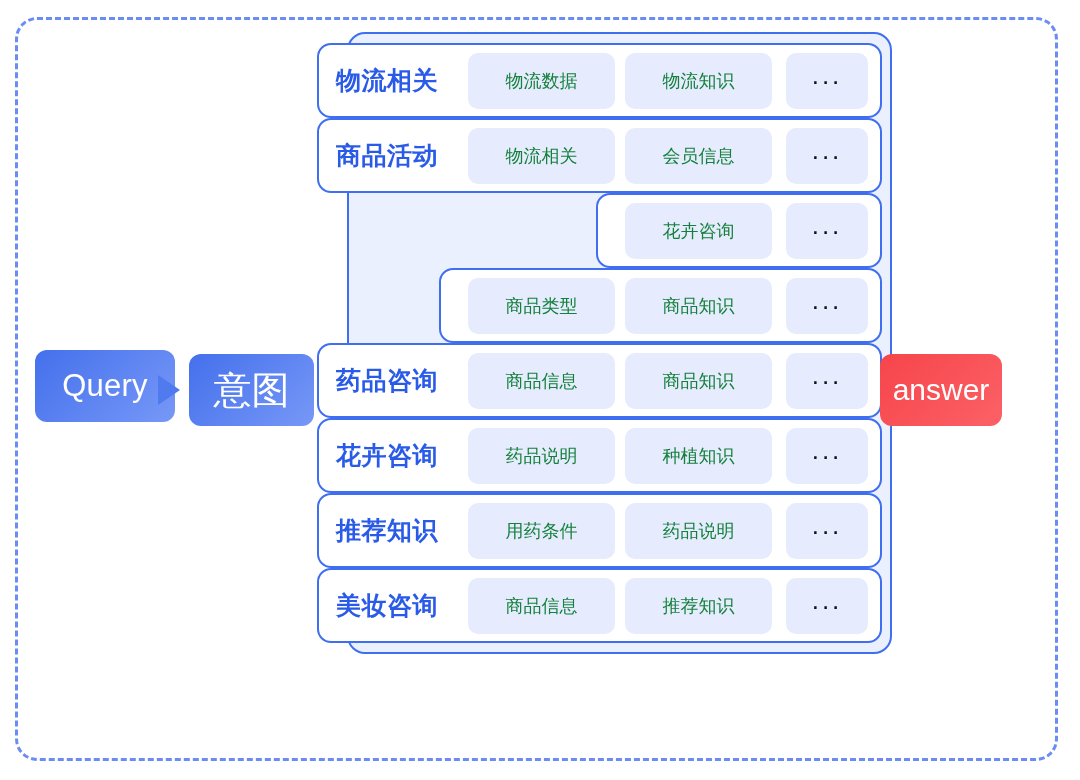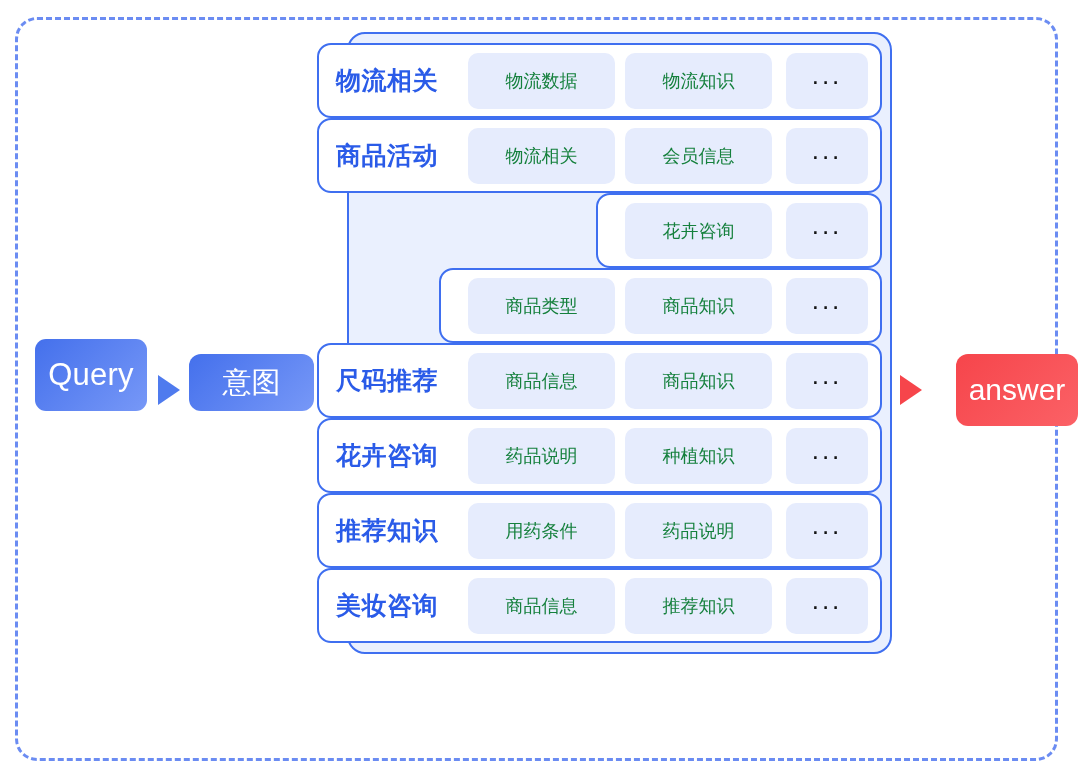--- a/index.html
+++ b/index.html
@@ -39,38 +39,37 @@
     box-sizing: border-box;
     display: flex;
     align-items: center;
     justify-content: center;
     border-radius: 12px;
     color: #ffffff;
     white-space: nowrap;
   }
   .node-query {
     left: 35px;
-    top: 339px;
-    width: 112px;
+    top: 350px;
+    width: 140px;
     height: 72px;
     background: linear-gradient(135deg, #4470ec 0%, #7798f7 100%);
     font-size: 31px;
     letter-spacing: 0.2px;
-    border-radius: 11px;
   }
   .node-intent {
     left: 189px;
     top: 354px;
     width: 125px;
-    height: 57px;
+    height: 72px;
     background: linear-gradient(135deg, #4470ec 0%, #7798f7 100%);
-    font-size: 29px;
+    font-size: 38px;
   }
   .node-answer {
-    left: 956px;
+    left: 880px;
     top: 354px;
     width: 122px;
     height: 72px;
     background: linear-gradient(135deg, #f6454b 0%, #fb6166 100%);
     font-size: 30px;
   }
 
   
   .arrow {
     position: absolute;
@@ -182,21 +181,21 @@
       <div class="intent-row">
         <div class="chip chip-wide">花卉咨询</div>
         <div class="chip chip-dots">...</div>
       </div>
       <div class="intent-row">
         <div class="chip chip-wide">商品类型</div>
         <div class="chip chip-wide">商品知识</div>
         <div class="chip chip-dots">...</div>
       </div>
       <div class="intent-row">
-        <div class="row-label">尺码推荐</div>
+        <div class="row-label">药品咨询</div>
         <div class="chip chip-wide">商品信息</div>
         <div class="chip chip-wide">商品知识</div>
         <div class="chip chip-dots">...</div>
       </div>
       <div class="intent-row">
         <div class="row-label">花卉咨询</div>
         <div class="chip chip-wide">药品说明</div>
         <div class="chip chip-wide">种植知识</div>
         <div class="chip chip-dots">...</div>
       </div>

